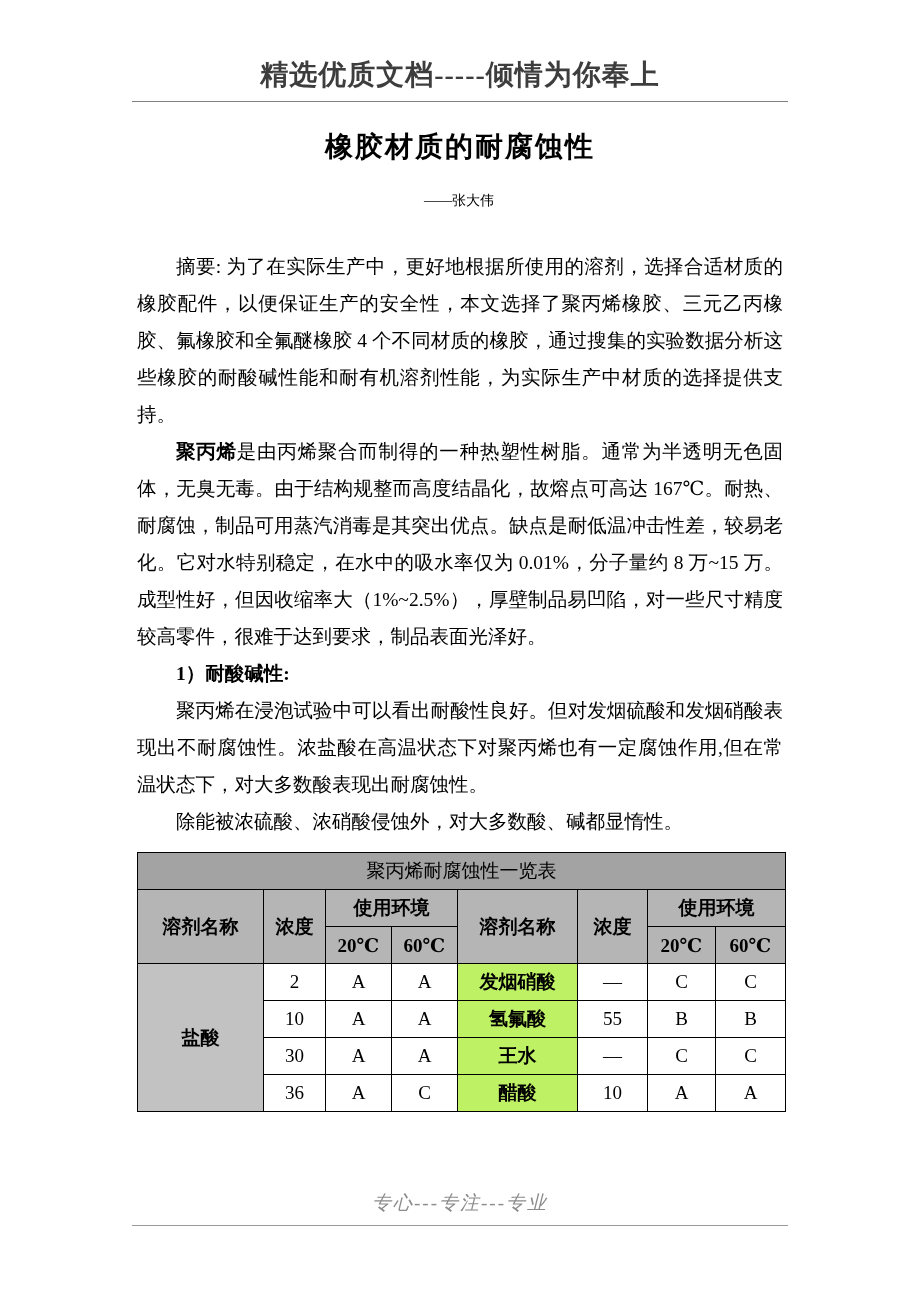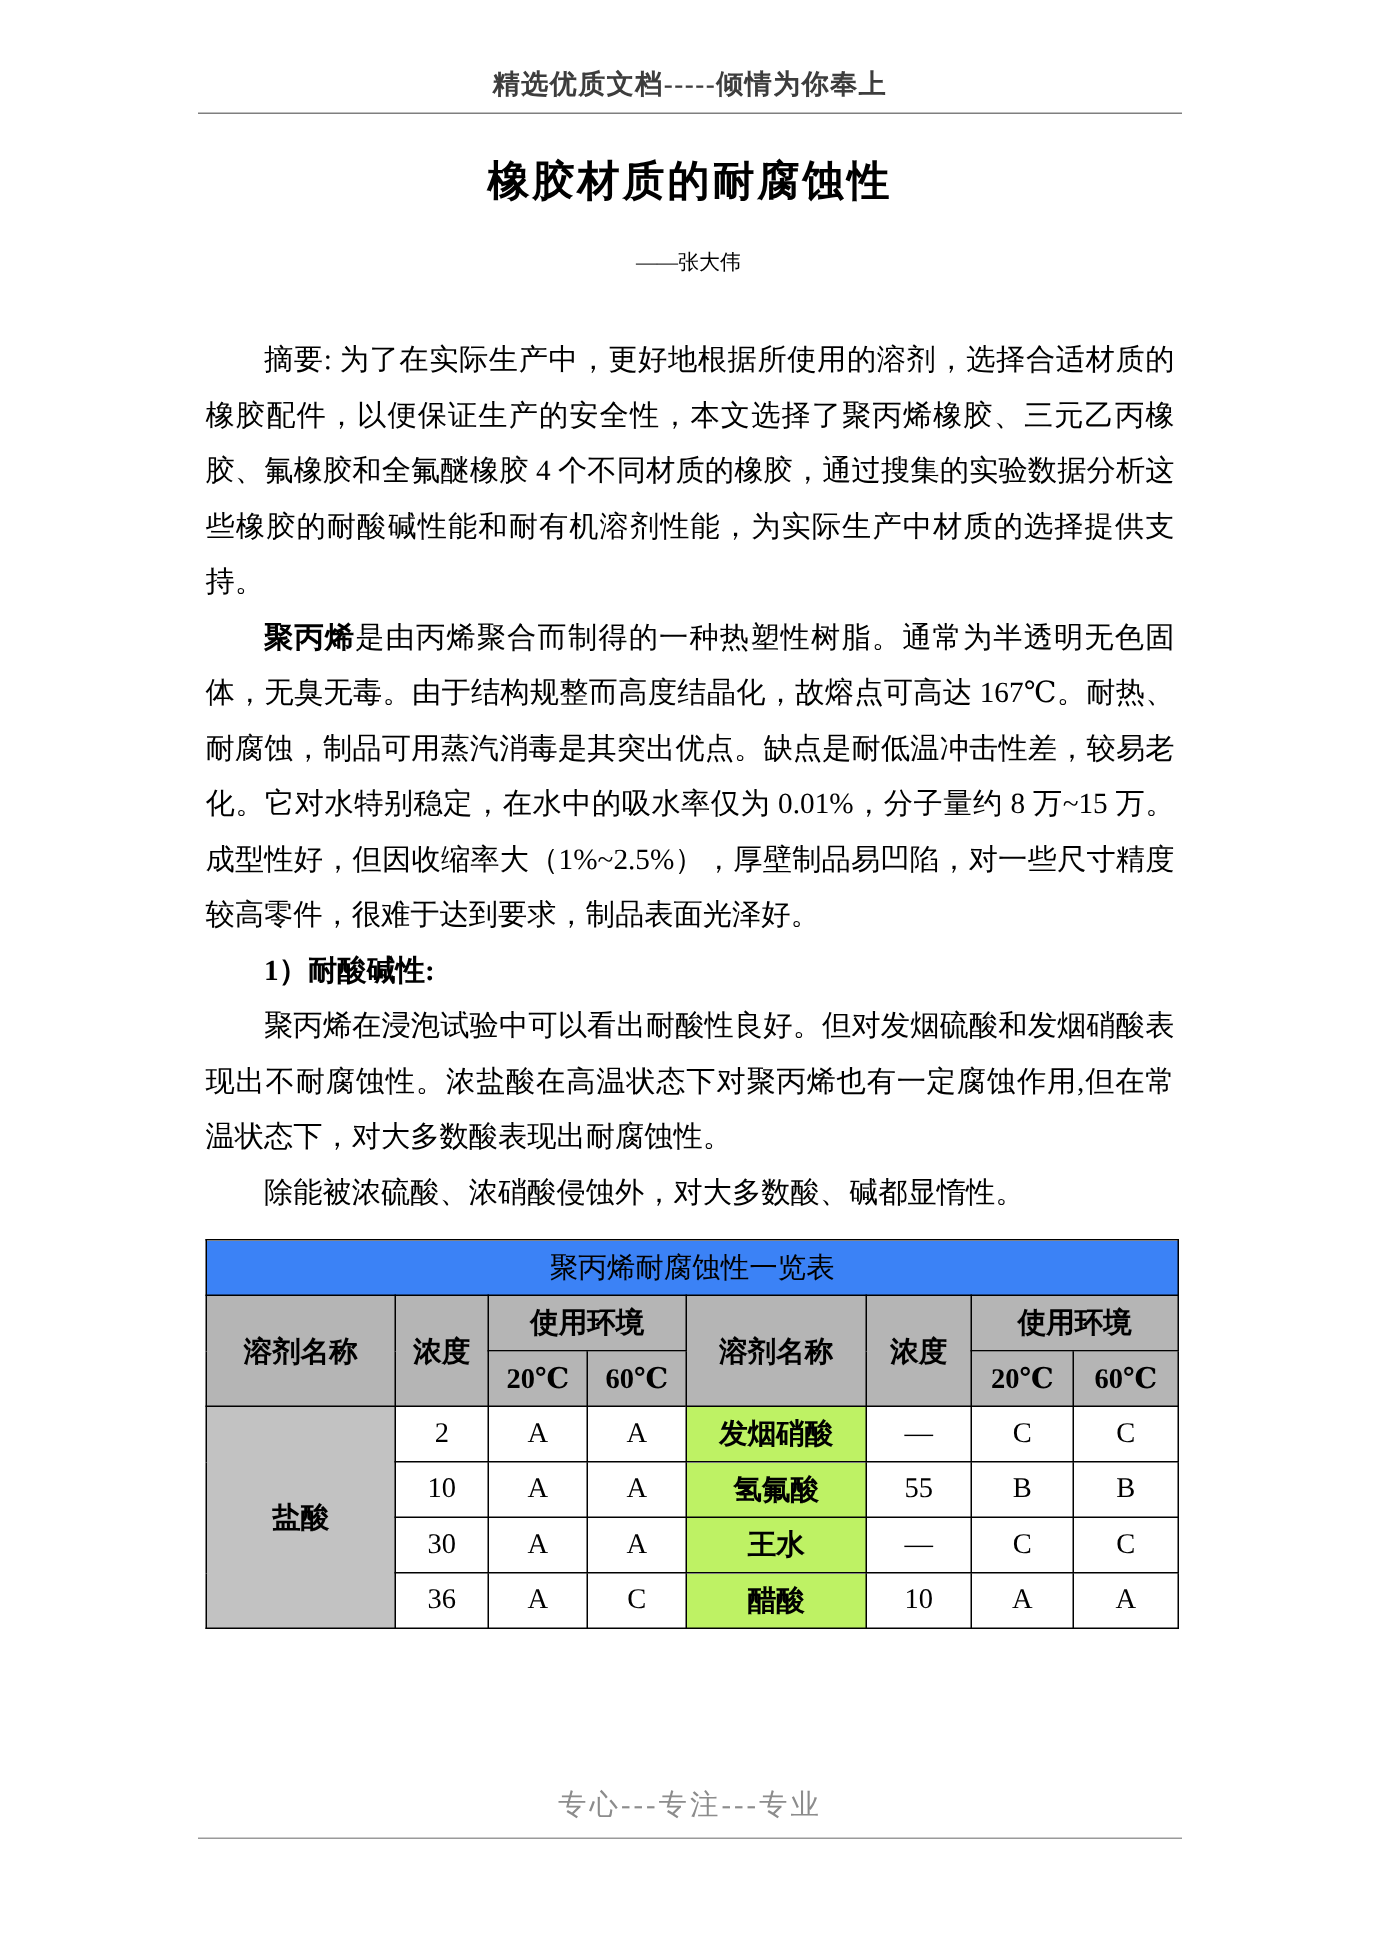--- a/index.html
+++ b/index.html
@@ -9,25 +9,25 @@
     width: 920px;
     height: 1302px;
     margin: 0 auto;
     background: #ffffff;
     font-family: "Liberation Serif", "DejaVu Serif", serif;
     color: #000000;
     overflow: hidden;
   }
   .doc-header {
     margin: 0 132px;
-    padding-top: 44px;
+    padding-top: 56px;
     padding-bottom: 7px;
     border-bottom: 1px solid #7f7f7f;
     text-align: center;
-    font-size: 18px;
+    font-size: 28px;
     font-weight: bold;
     color: #3d3d3d;
     letter-spacing: 1px;
   }
   .content { padding: 0 137px; }
   .doc-title {
     margin-top: 26px;
     text-align: center;
     font-size: 28px;
     font-weight: bold;
@@ -70,36 +70,37 @@
   }
   table.corrosion td {
     border: 1px solid #000000;
     text-align: center;
     vertical-align: middle;
     font-size: 19px;
     height: 37px;
     padding: 0 2px;
     overflow: hidden;
   }
-  td.t-title { height: 38px; background: #3b82f6; margin-top: 40px; }
+  td.t-title { height: 38px; background: #a3a3a3; margin-top: 40px; }
   td.hdr { background: #b5b5b5; font-weight: bold; }
   td.hdr-temp { height: 33px; }
   td.cell-solvent-left { background: #c2c2c2; font-weight: bold; }
   td.cell-solvent-right { background: #bef264; font-weight: bold; }
   .doc-footer {
     position: absolute;
     left: 132px;
     right: 132px;
     bottom: 76px;
     text-align: center;
     font-size: 19px;
     color: #8c8c8c;
     letter-spacing: 2px;
     padding-bottom: 9px;
     border-bottom: 1px solid #9a9a9a;
+    font-style: italic;
   }
 </style>
 </head>
 <body>
 
 <div class="page">
 
   <div class="doc-header">精选优质文档-----倾情为你奉上</div>
 
   <div class="content">

